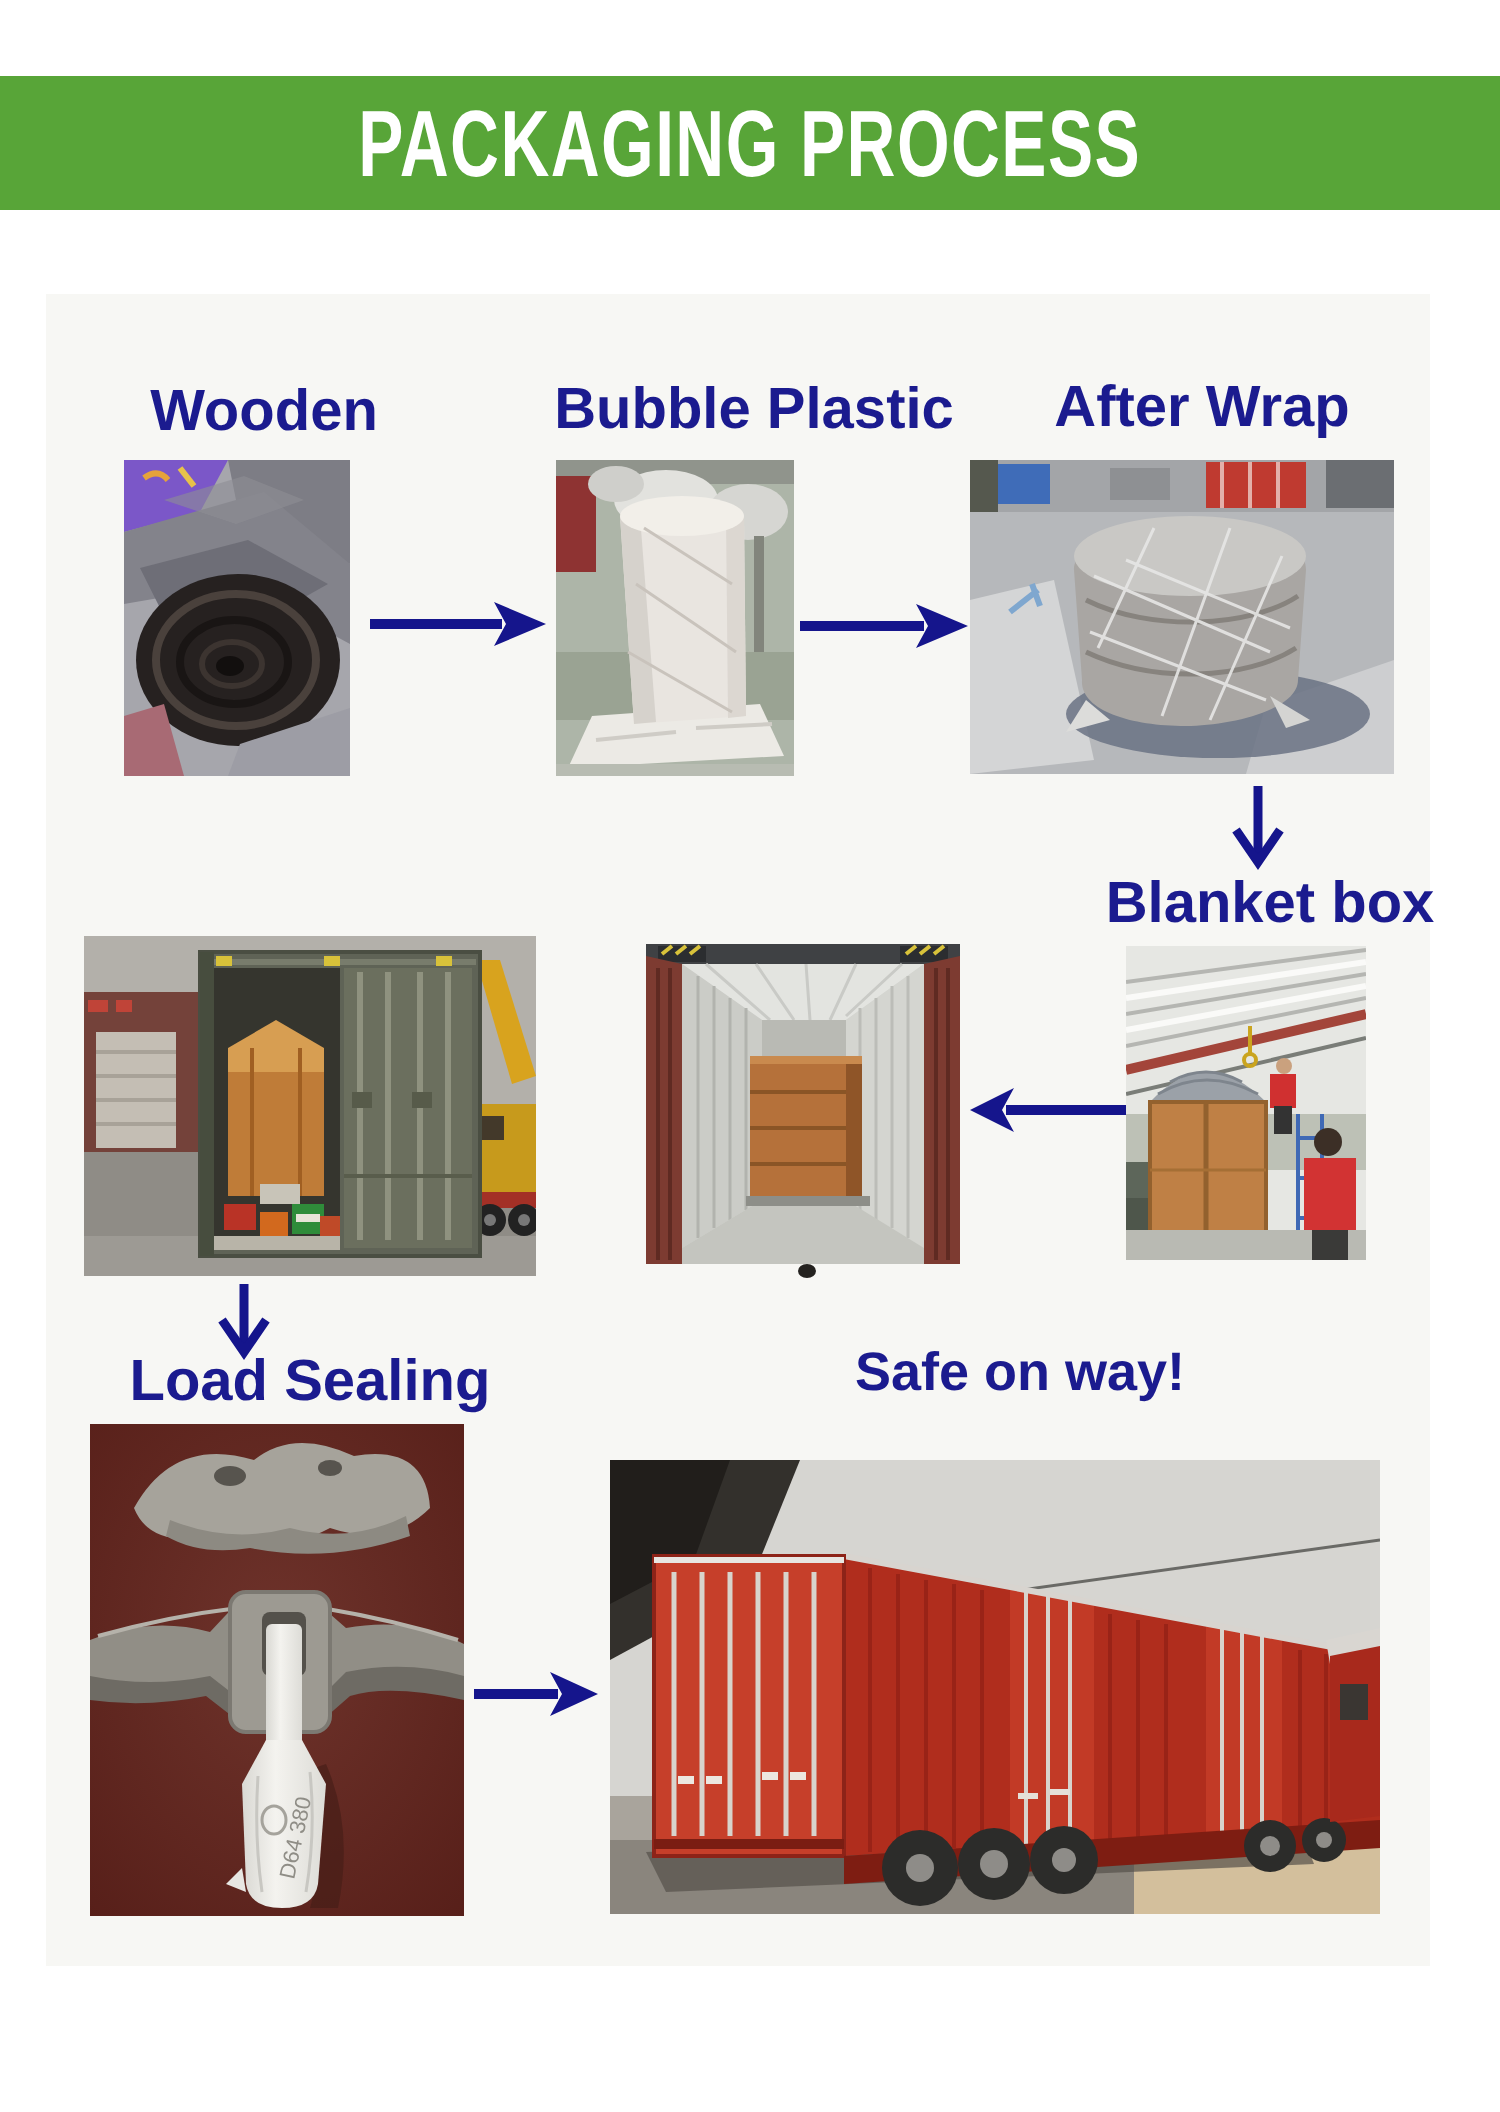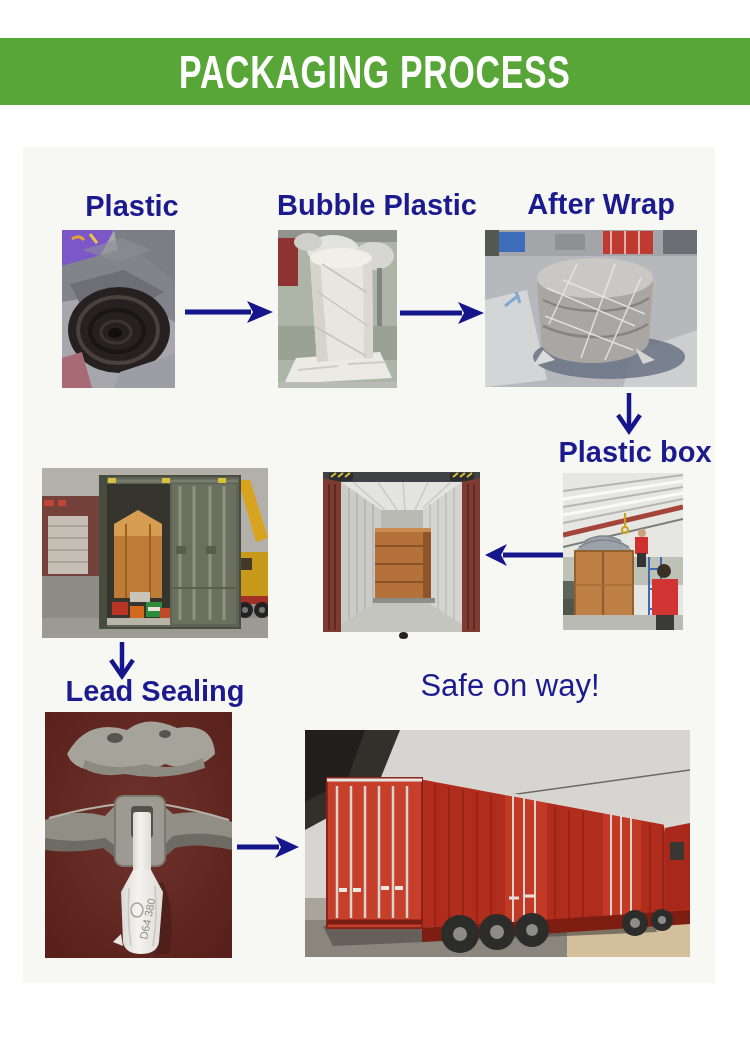--- a/index.html
+++ b/index.html
@@ -18,42 +18,42 @@
     white-space:nowrap; line-height:1;
   }
   .panel {
     position:absolute; left:23px; top:147px; width:692px; height:836px;
     background:#f7f7f4;
   }
   .label {
     position:absolute; color:#1b1b8f; font-weight:bold; font-size:29px;
     line-height:30px; text-align:center; white-space:nowrap; width:200px;
   }
-  .label-regular { font-weight:normal; font-size:31px; width:250px; }
+  .label-regular { font-weight:bold; font-size:27px; width:250px; }
   .photo { position:absolute; overflow:hidden; }
   .photo svg { display:block; width:100%; height:100%; }
   .arrow { position:absolute; }
   .arrow svg { display:block; width:100%; height:100%; }
   .artifact-dot {
     position:absolute; left:399px; top:632px; width:9px; height:7px;
     background:#24221f; border-radius:50%;
   }
 </style>
 </head>
 <body>
 
 <div class="page">
 
   <div class="banner">
     <span class="banner-text">PACKAGING PROCESS</span>
   </div>
 
   <div class="panel"></div>
 
-  <div class="label" style="left:32px; top:191px;">Plastic</div>
+  <div class="label" style="left:32px; top:191px;">Wooden</div>
   <div class="label" style="left:501px; top:189px;">After Wrap</div>
   <div class="label" style="left:277px; top:190px;">Bubble Plastic</div>
 
   <div class="photo" style="left:62px; top:230px; width:113px; height:158px;">
     <svg viewBox="0 0 113 158" preserveAspectRatio="none">
       <rect width="113" height="158" fill="#a6a6ac"></rect>
       <polygon points="52,0 113,0 113,52 58,30" fill="#7d7d85"></polygon>
       <polygon points="0,0 52,0 38,26 0,36" fill="#7b57c8"></polygon>
       <path d="M10,9 q7,-5 12,1" stroke="#e6a23a" stroke-width="3" fill="none"></path>
       <path d="M28,4 l7,9" stroke="#e8c24a" stroke-width="3" fill="none"></path>
@@ -128,21 +128,21 @@
     </svg>
   </div>
 
   <div class="arrow" style="left:615px; top:391px; width:28px; height:44px;">
     <svg viewBox="0 0 28 44">
       <line x1="14" y1="2" x2="14" y2="38" stroke="#15158c" stroke-width="4.5"></line>
       <polyline points="3,24 14,40 25,24" fill="none" stroke="#15158c" stroke-width="4.5"></polyline>
     </svg>
   </div>
 
-  <div class="label" style="left:535px; top:437px;">Plastic box</div>
+  <div class="label" style="left:535px; top:437px;">Blanket box</div>
 
   <div class="photo" style="left:42px; top:468px; width:226px; height:170px;">
     <svg viewBox="0 0 226 170" preserveAspectRatio="none">
       <rect width="226" height="170" fill="#b3b0aa"></rect>
       <rect x="0" y="28" width="60" height="82" fill="#74423a"></rect>
       <rect x="6" y="48" width="40" height="58" fill="#c4beb4"></rect>
       <path d="M6,58 H46 M6,70 H46 M6,82 H46 M6,94 H46" stroke="#a8a298" stroke-width="2"></path>
       <rect x="2" y="32" width="10" height="6" fill="#c04438"></rect>
       <rect x="16" y="32" width="8" height="6" fill="#c04438"></rect>
       <rect x="0" y="108" width="226" height="62" fill="#8f8c86"></rect>
@@ -246,21 +246,21 @@
 
   <div class="arrow" style="left:108px; top:640px; width:28px; height:40px;">
     <svg viewBox="0 0 28 40">
       <line x1="14" y1="2" x2="14" y2="34" stroke="#15158c" stroke-width="4.5"></line>
       <polyline points="3,20 14,36 25,20" fill="none" stroke="#15158c" stroke-width="4.5"></polyline>
     </svg>
   </div>
 
   <div class="artifact-dot"></div>
 
-  <div class="label" style="left:55px; top:676px;">Lead Sealing</div>
+  <div class="label" style="left:55px; top:676px;">Load Sealing</div>
   <div class="label label-regular" style="left:385px; top:671px;">Safe on way!</div>
 
   <div class="photo" style="left:45px; top:712px; width:187px; height:246px;">
     <svg viewBox="0 0 187 246" preserveAspectRatio="none">
       <defs>
         <radialGradient id="sealbg" cx="50%" cy="45%" r="75%">
           <stop offset="0%" stop-color="#6e332b"></stop>
           <stop offset="100%" stop-color="#571f19"></stop>
         </radialGradient>
         <linearGradient id="pinshine" x1="0" y1="0" x2="1" y2="0">

